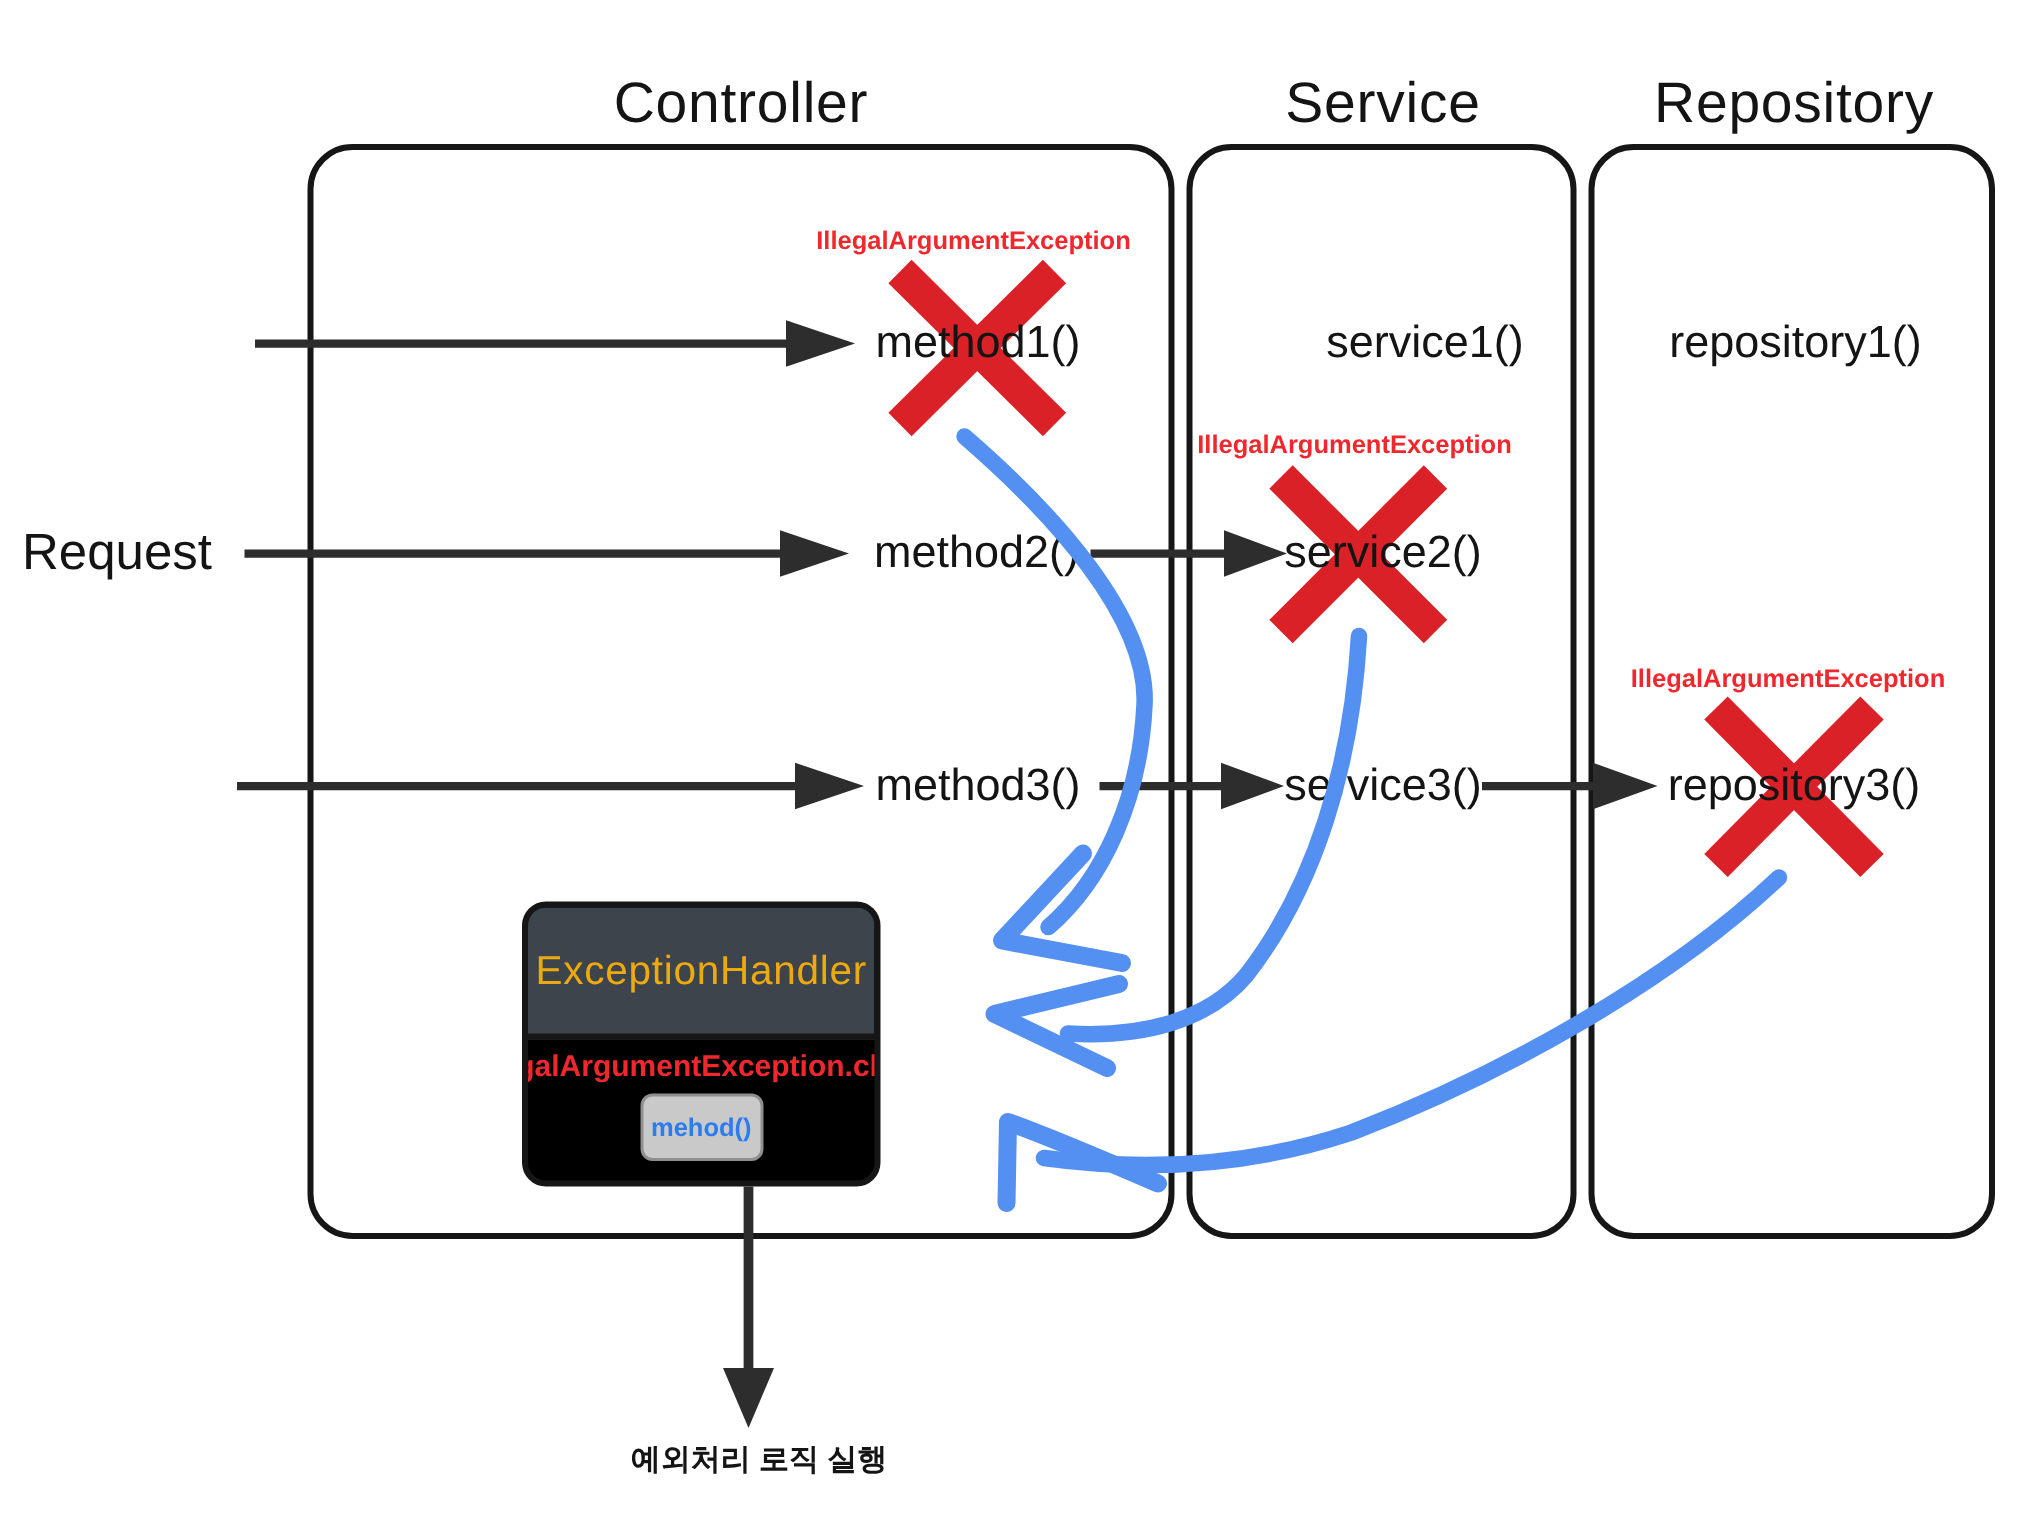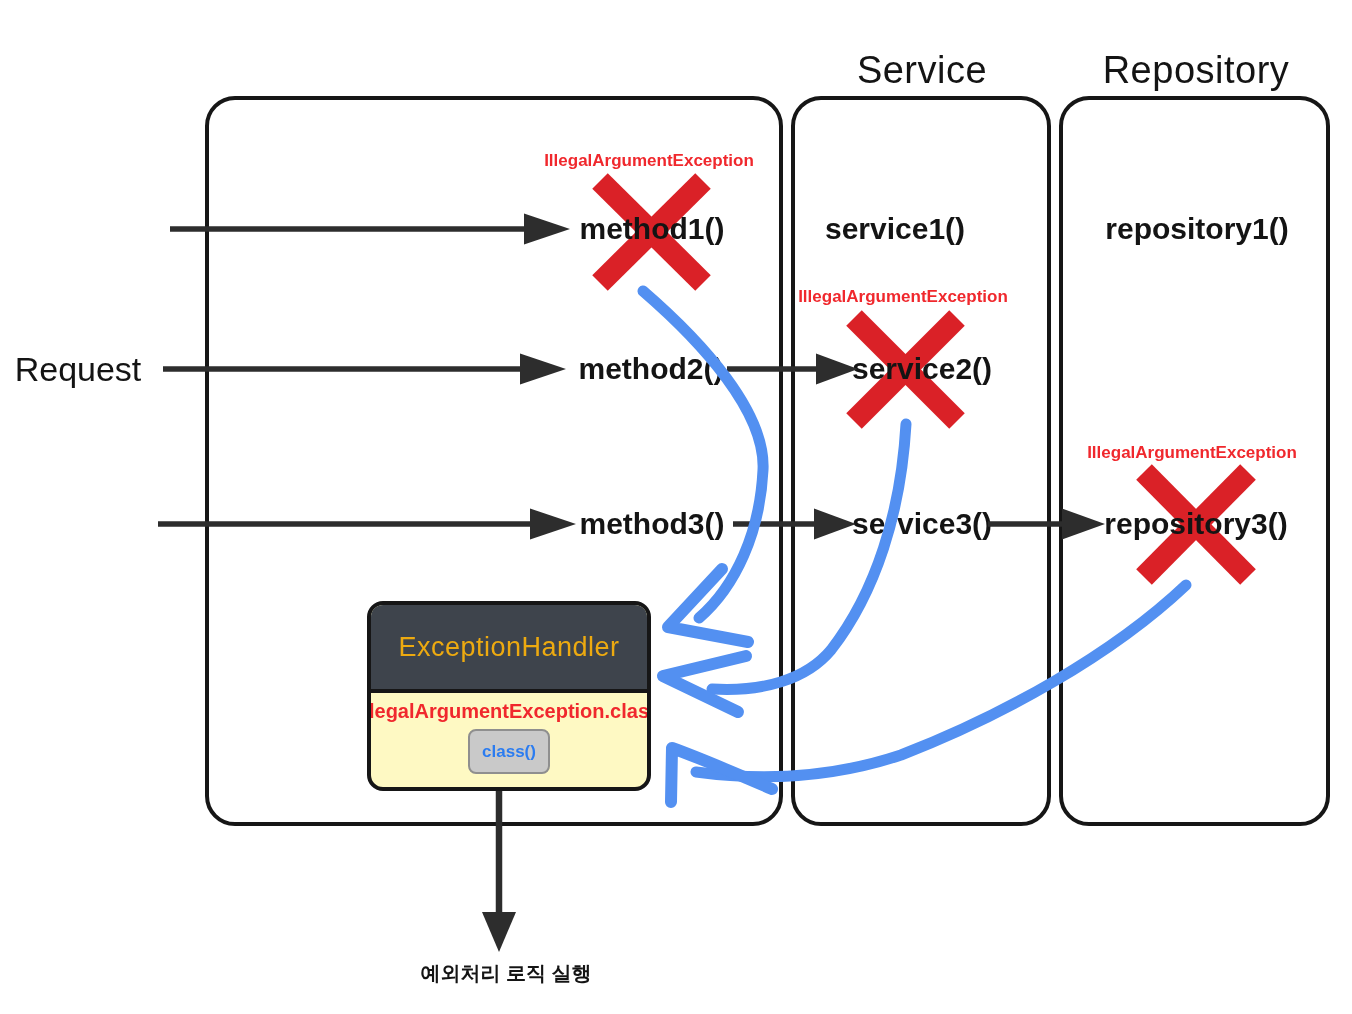--- a/index.html
+++ b/index.html
@@ -19,26 +19,26 @@
   html,body{background:#ffffff;}
   body{
     font-family:"Liberation Sans","DejaVu Sans",sans-serif;
     width:1352px;height:1014px;position:relative;overflow:hidden;
   }
   .canvas{position:absolute;left:0;top:0;width:1352px;height:1014px;background:#ffffff;}
   svg.layer{position:absolute;left:0;top:0;width:1352px;height:1014px;pointer-events:none;}
   .abs{position:absolute;transform:translate(-50%,-50%);white-space:nowrap;}
   .col-title{font-size:38px;font-weight:500;color:var(--text-black);letter-spacing:0.5px;}
   .colbox{position:absolute;border:4px solid var(--ink-black);border-radius:30px;background:transparent;}
-  .cell{font-size:30px;font-weight:700;color:var(--text-black);}
+  .cell{font-size:30px;font-weight:400;color:var(--text-black);}
   .exc-label{font-size:17px;font-weight:700;color:var(--label-red);}
   .request{font-size:34px;font-weight:500;color:var(--text-black);}
   .handler-box{
-    position:absolute;left:367px;top:601px;width:284px;height:190px;
-    background:#fef9c3;border:4px solid var(--ink-black);border-radius:16px;overflow:hidden;
+    position:absolute;left:348px;top:601px;width:239px;height:190px;
+    background:#000000;border:4px solid var(--ink-black);border-radius:16px;overflow:hidden;
   }
   .handler-header{
     height:88px;background:var(--header-dark);border-bottom:4px solid var(--ink-black);
     display:flex;align-items:center;justify-content:center;
     font-size:27px;font-weight:500;color:var(--title-gold);letter-spacing:0.5px;
   }
   .handler-body{height:94px;display:flex;flex-direction:column;align-items:center;}
   .handler-class{margin-top:7px;font-size:20px;font-weight:700;color:var(--label-red);}
   .handler-method-btn{
     margin-top:6px;width:82px;height:45px;background:var(--button-gray);
@@ -66,52 +66,53 @@
     <g>
       <line class="xline" x1="854" y1="318" x2="957" y2="421"></line>
       <line class="xline" x1="957" y1="318" x2="854" y2="421"></line>
     </g>
     <g>
       <line class="xline" x1="1144" y1="472" x2="1248" y2="577"></line>
       <line class="xline" x1="1248" y1="472" x2="1144" y2="577"></line>
     </g>
   </svg>
 
+  <div class="abs col-title" style="left:494px;top:70px;">Controller</div>
   <div class="abs col-title" style="left:1196px;top:70px;">Repository</div>
   <div class="abs col-title" style="left:922px;top:70px;">Service</div>
 
   <div class="colbox" style="left:205px;top:96px;width:578px;height:730px;"></div>
   <div class="colbox" style="left:791px;top:96px;width:260px;height:730px;"></div>
   <div class="colbox" style="left:1059px;top:96px;width:271px;height:730px;"></div>
 
   <div class="abs request" style="left:78px;top:369px;">Request</div>
 
   <div class="abs exc-label" style="left:649px;top:161px;">IllegalArgumentException</div>
   <div class="abs exc-label" style="left:903px;top:297px;">IllegalArgumentException</div>
   <div class="abs exc-label" style="left:1192px;top:453px;">IllegalArgumentException</div>
 
   <div class="abs cell" style="left:652px;top:229px;">method1()</div>
-  <div class="abs cell" style="left:895px;top:229px;">service1()</div>
+  <div class="abs cell" style="left:950px;top:229px;">service1()</div>
   <div class="abs cell" style="left:1197px;top:229px;">repository1()</div>
 
   <div class="abs cell" style="left:651px;top:369px;">method2()</div>
   <div class="abs cell" style="left:922px;top:369px;">service2()</div>
 
   <div class="abs cell" style="left:652px;top:524px;text-align:center;">method3()</div>
   <div class="abs cell" style="left:922px;top:524px;">service3()</div>
   <div class="abs cell" style="left:1196px;top:524px;">repository3()</div>
 
   <div class="handler-box">
     <div class="handler-header">
       <span>ExceptionHandler</span>
     </div>
     <div class="handler-body">
       <div class="handler-class">IllegalArgumentException.class</div>
       <div class="handler-method-btn">
-        <span>class()</span>
+        <span>mehod()</span>
       </div>
     </div>
   </div>
 
   <div class="abs footer-label" style="left:506px;top:973px;font-weight:bold;">예외처리 로직 실행</div>
 
   <svg class="layer" viewBox="0 0 1352 1014">
 
     <g>
       <line class="bline" x1="170" y1="229" x2="524" y2="229"></line>

